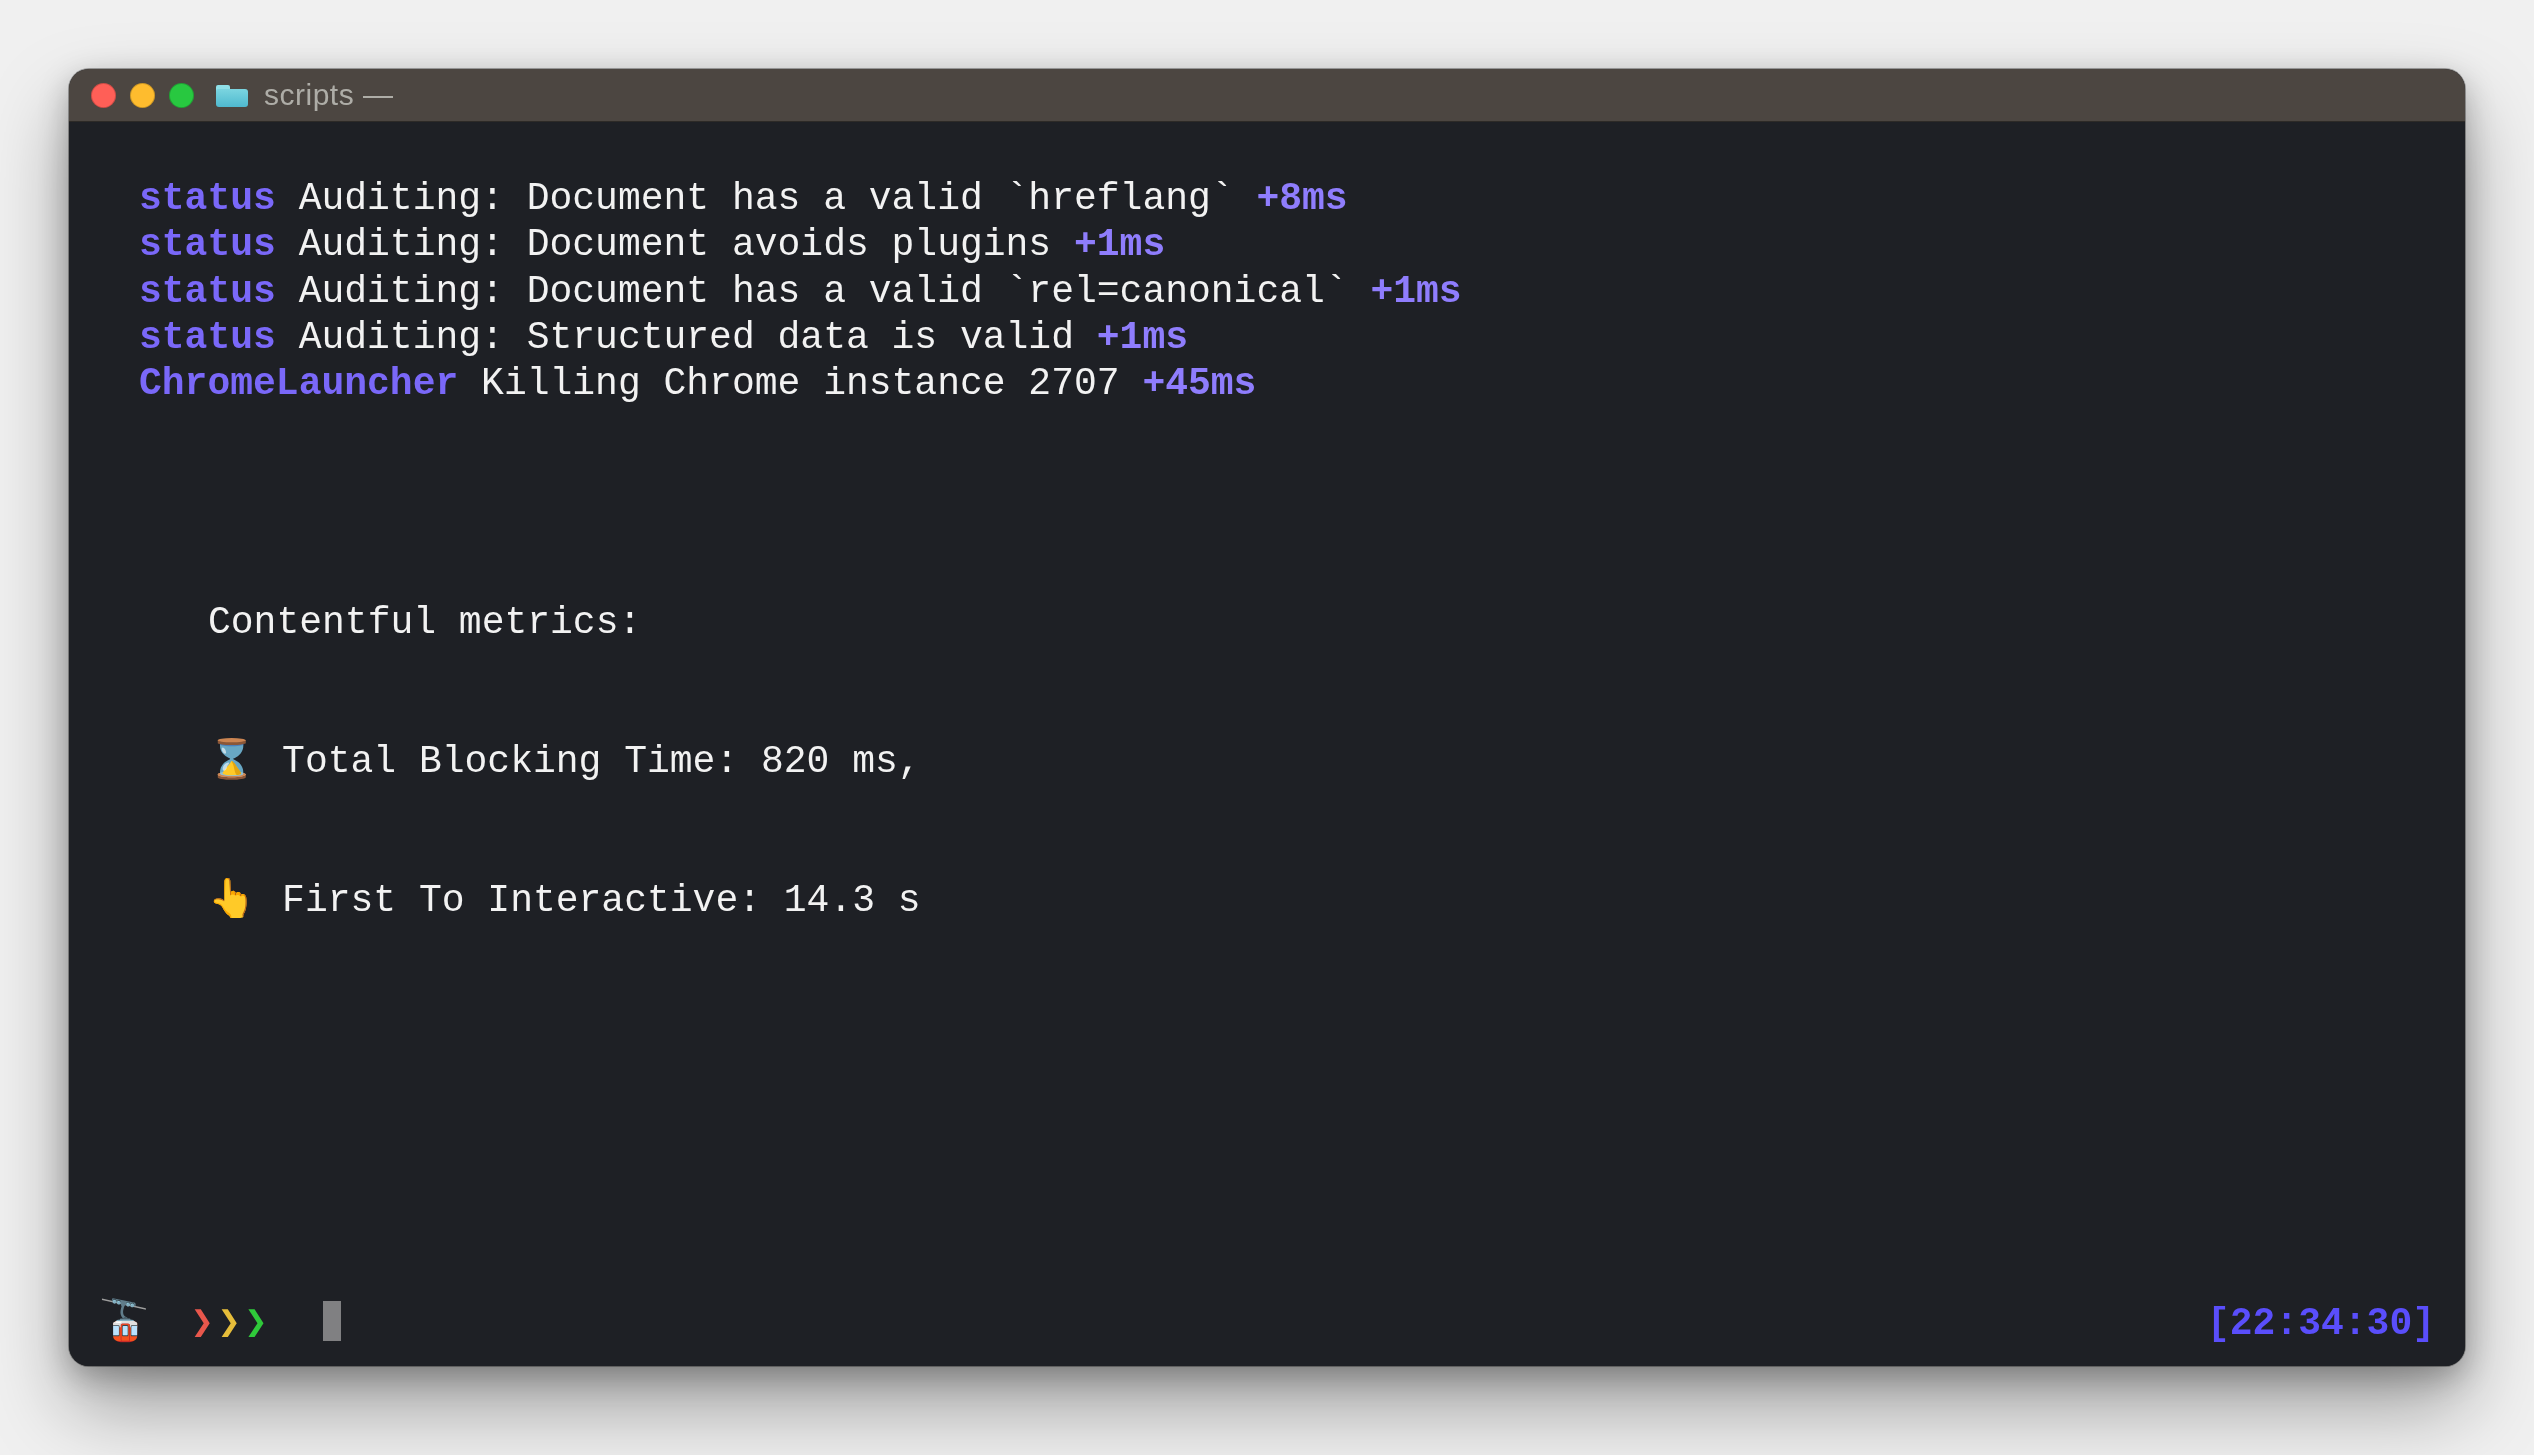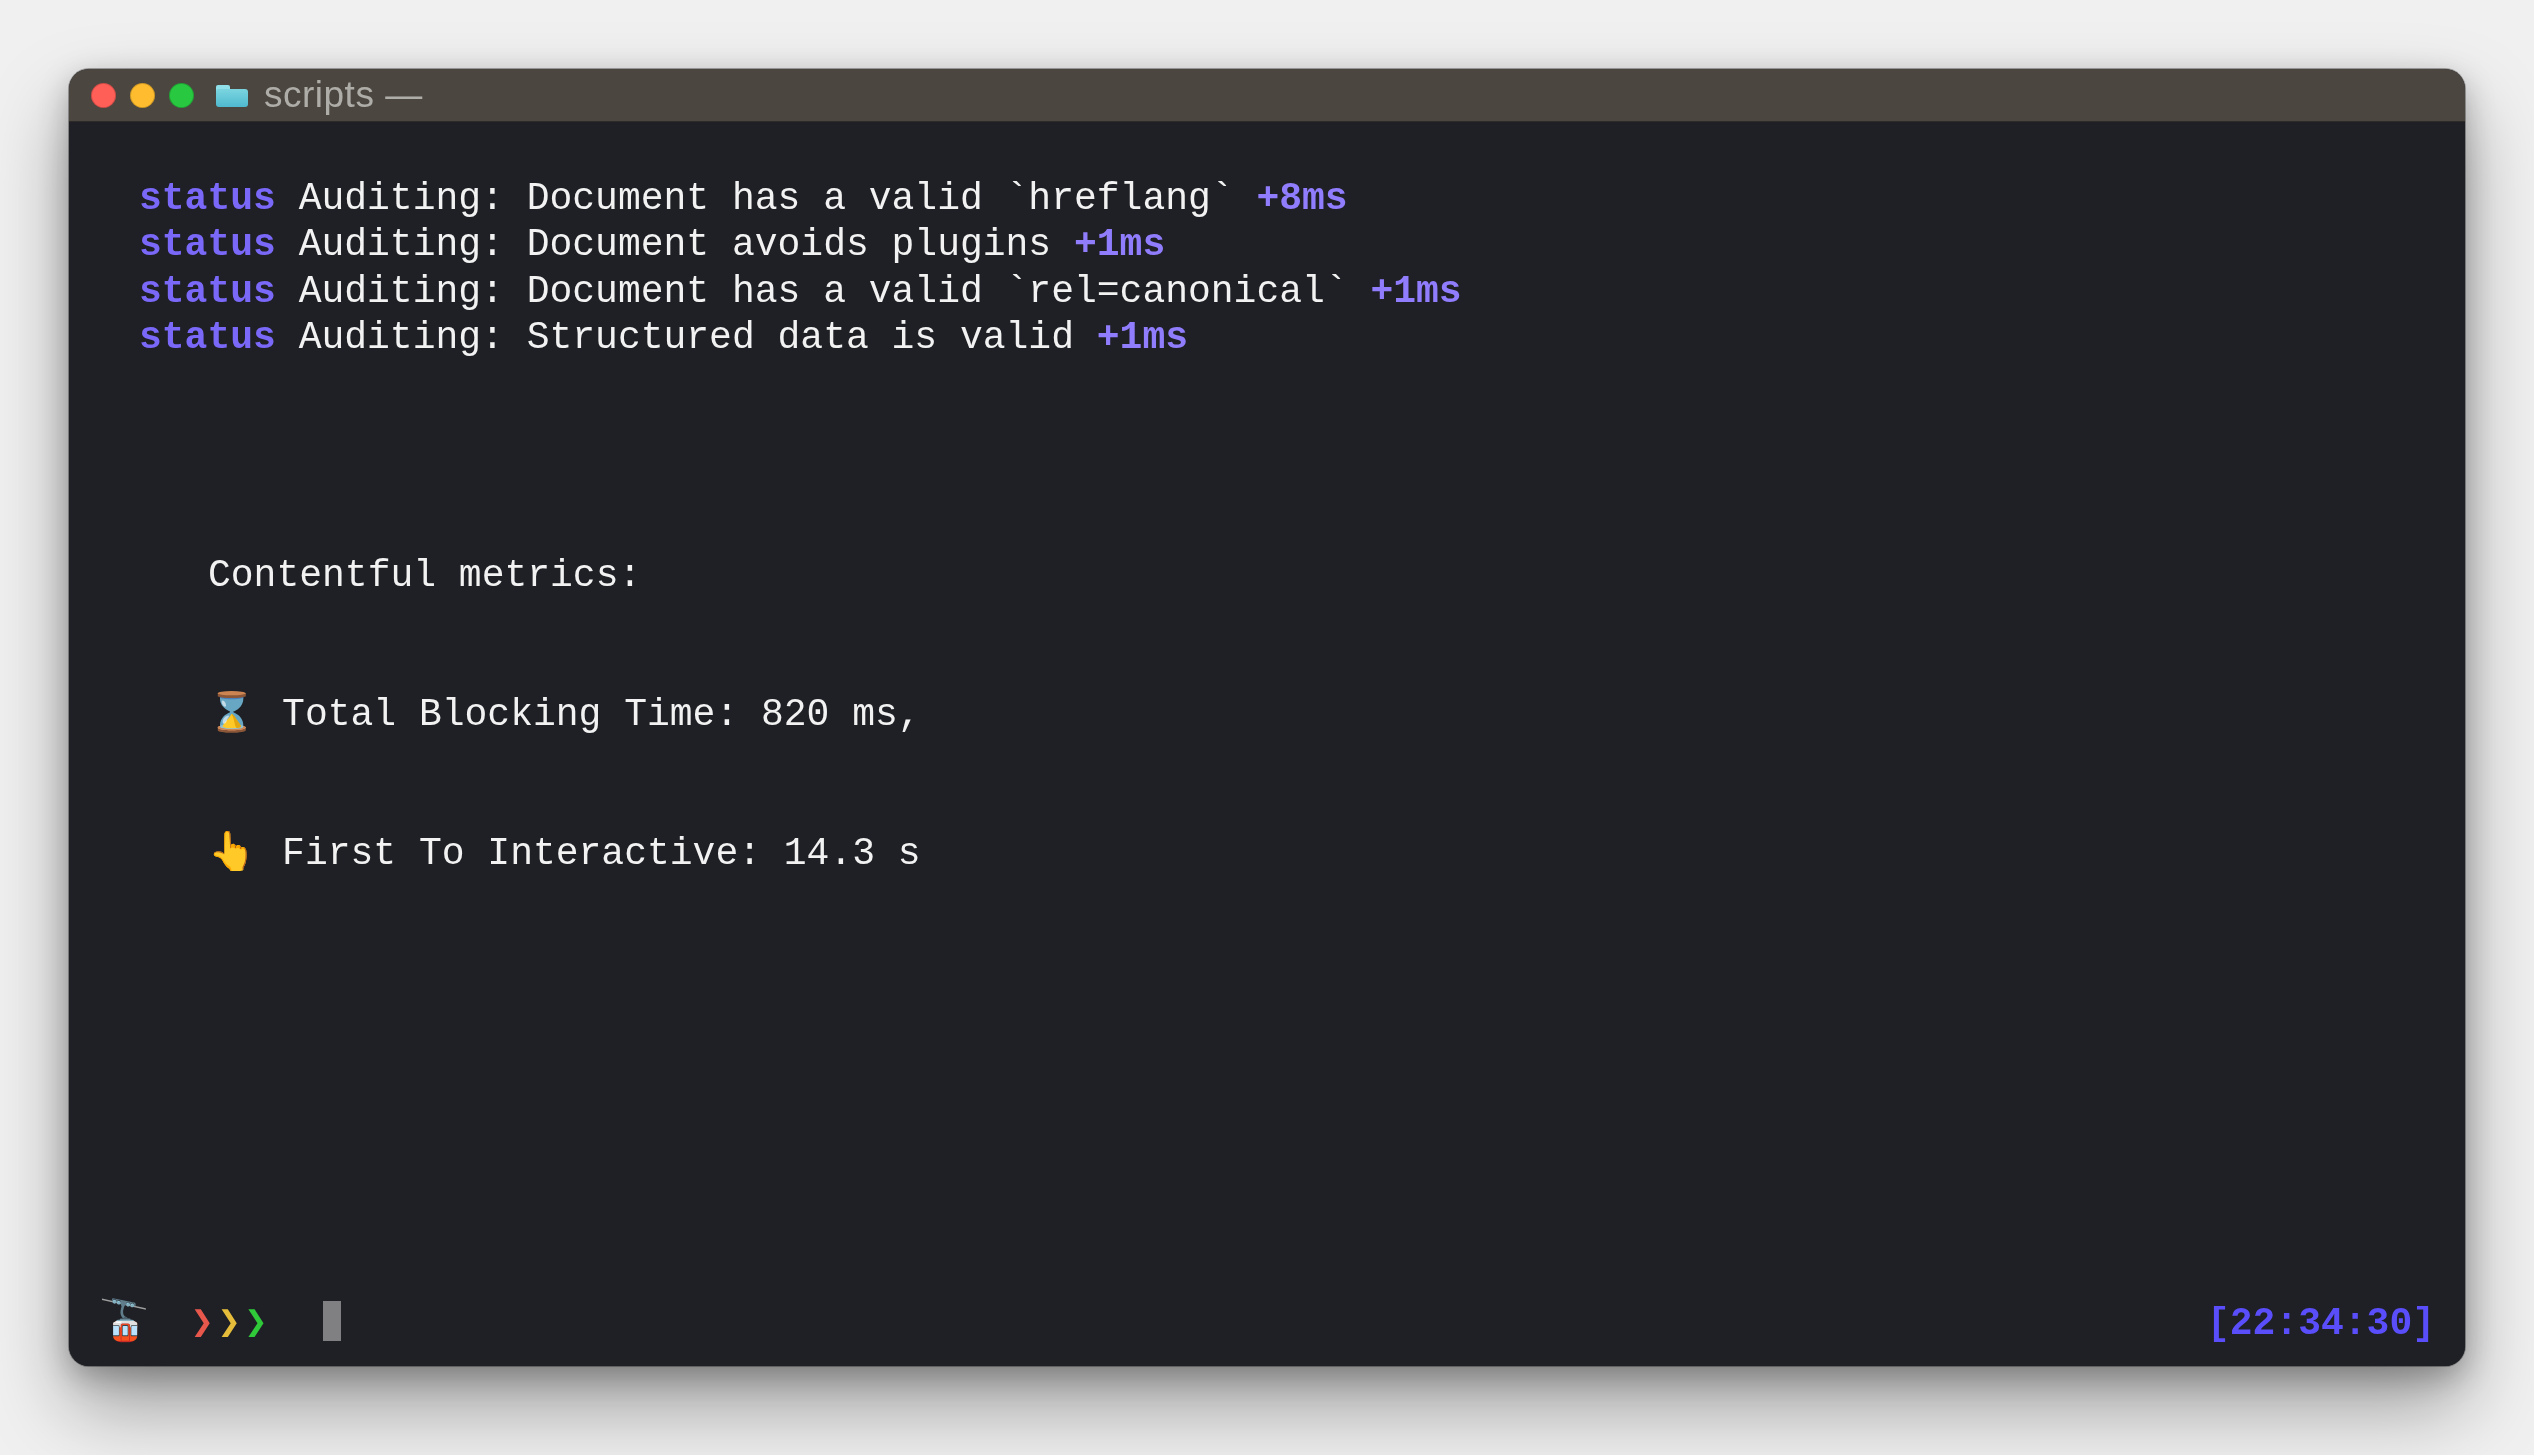--- a/index.html
+++ b/index.html
@@ -97,21 +97,21 @@
     top: 6px;
     left: 0;
     right: 0;
     bottom: 0;
     background: linear-gradient(#7bd5e0, #4fb9cf);
     border-radius: 2px 3px 3px 3px;
   }
 
   .title-text {
     color: var(--title-text);
-    font-size: 37px;
+    font-size: 30px;
     letter-spacing: 0.5px;
     font-weight: 400;
   }
 
   
   .term {
     flex: 1 1 auto;
     background: var(--bg-term);
     color: var(--fg-term);
     font-family: "SFMono-Regular", "Menlo", "Consolas", "Liberation Mono", monospace;
@@ -188,20 +188,21 @@
       <div class="title-text">scripts —</div>
     </div>
 
     <div class="term">
 
       <div class="log-lines">
         <div class="log-line"><span class="tag-status">status</span> <span>Auditing: Document has a valid `hreflang`</span> <span class="timing">+8ms</span></div>
         <div class="log-line"><span class="tag-status">status</span> <span>Auditing: Document avoids plugins</span> <span class="timing">+1ms</span></div>
         <div class="log-line"><span class="tag-status">status</span> <span>Auditing: Document has a valid `rel=canonical`</span> <span class="timing">+1ms</span></div>
         <div class="log-line"><span class="tag-status">status</span> <span>Auditing: Structured data is valid</span> <span class="timing">+1ms</span></div>
+        <div class="log-line"><span class="tag-launcher">ChromeLauncher</span> <span>Killing Chrome instance 2707</span> <span class="timing">+45ms</span></div>
       </div>
 
       <div class="metrics-block">
         <div>Contentful metrics:</div>
         <div class="metric-row"><span class="metric-icon">⌛</span> <span>Total Blocking Time:</span> <span>820 ms,</span></div>
         <div class="metric-row"><span class="metric-icon">👆</span> <span>First To Interactive:</span> <span>14.3 s</span></div>
       </div>
 
       <div class="bottombar">
         <div class="left-group">

